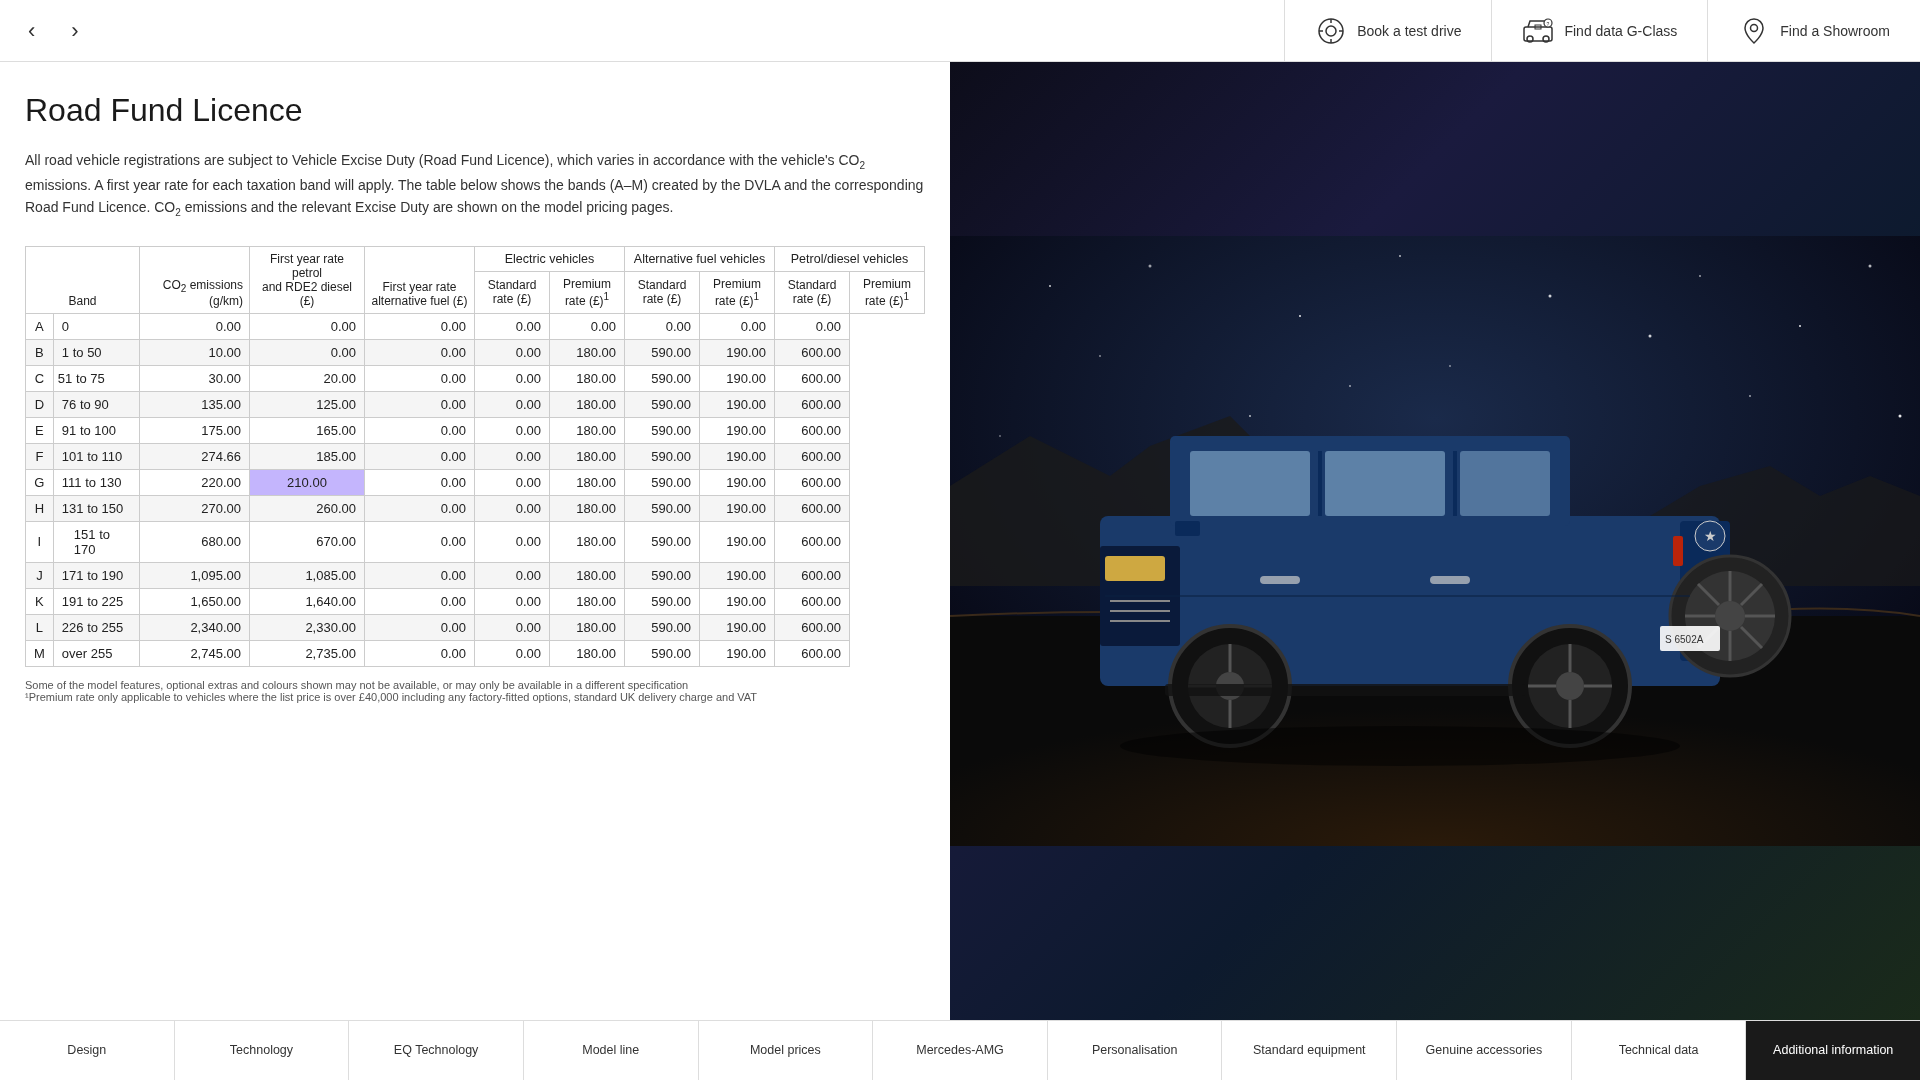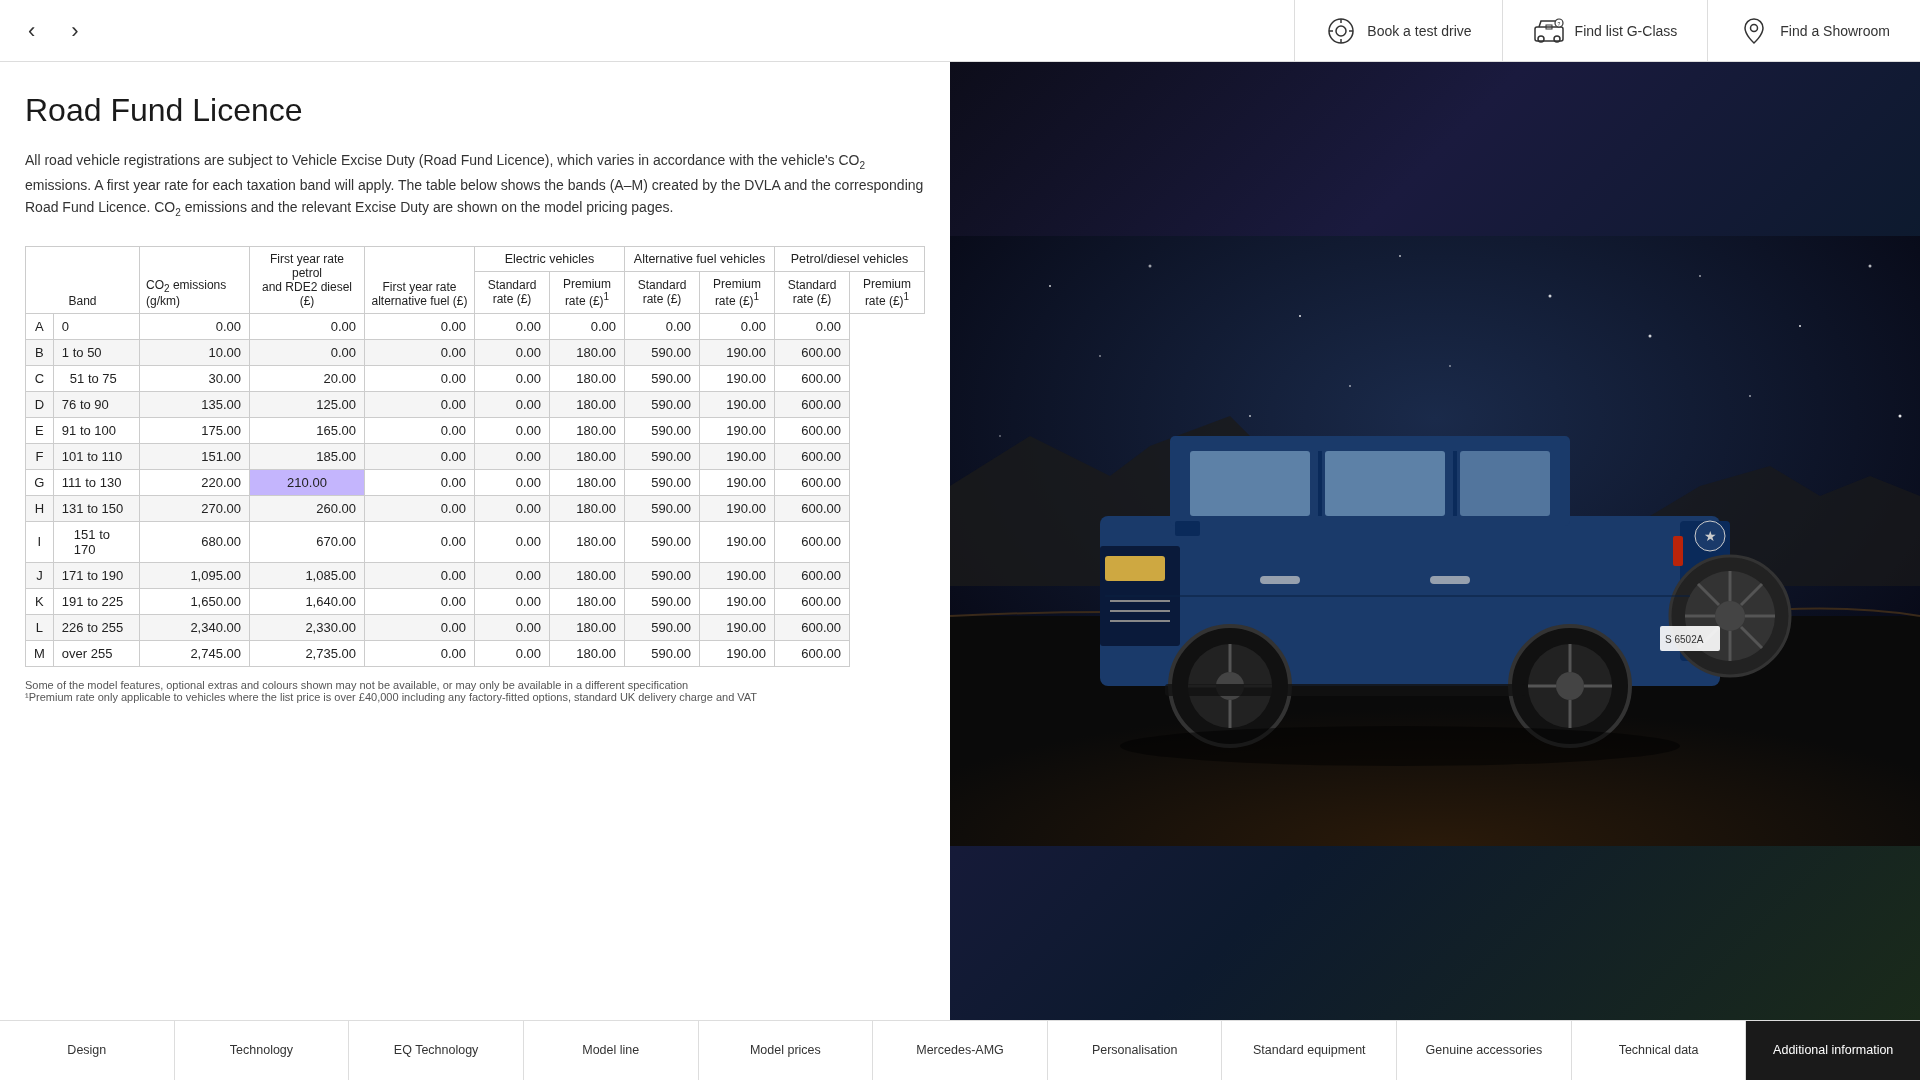--- a/index.html
+++ b/index.html
@@ -209,21 +209,21 @@
         <svg width="32" height="28" viewBox="0 0 32 28" fill="none">
           <rect x="2" y="10" width="28" height="14" rx="2" stroke="#333" stroke-width="1.5"></rect>
           <path d="M6 10 L8 4 L24 4 L26 10" stroke="#333" stroke-width="1.5"></path>
           <circle cx="8" cy="22" r="3" stroke="#333" stroke-width="1.5"></circle>
           <circle cx="24" cy="22" r="3" stroke="#333" stroke-width="1.5"></circle>
           <rect x="13" y="8" width="6" height="4" stroke="#333" stroke-width="1"></rect>
           <circle cx="26" cy="6" r="4" fill="#fff" stroke="#333" stroke-width="1.2"></circle>
           <text x="24.5" y="9" font-size="5" fill="#333">?</text>
         </svg>
       </div>
-      <span>Find list G-Class</span>
+      <span>Find data G-Class</span>
     </a>
     <a class="nav-action-item">
       <div class="nav-icon">
         <svg width="24" height="28" viewBox="0 0 24 28" fill="none">
           <path d="M12 2 C7 2 3 6 3 11 C3 18 12 26 12 26 C12 26 21 18 21 11 C21 6 17 2 12 2Z" stroke="#333" stroke-width="1.5"></path>
           <circle cx="12" cy="11" r="3.5" stroke="#333" stroke-width="1.5"></circle>
         </svg>
       </div>
       <span>Find a Showroom</span>
     </a>
@@ -241,21 +241,21 @@
         the vehicle's CO<sub>2</sub> emissions. A first year rate for each taxation band will apply. The table below shows the bands (A–M)
         created by the DVLA and the corresponding Road Fund Licence. CO<sub>2</sub> emissions and the relevant Excise Duty are shown
         on the model pricing pages.
       </p>
 
       <div class="table-wrapper">
         <table>
           <thead>
             <tr class="header-group">
               <th rowspan="2" colspan="2" style="border:1px solid #ccc; text-align:center; vertical-align:bottom; font-size:12px; width:32px;">Band</th>
-              <th rowspan="2" style="border:1px solid #ccc; text-align:left; vertical-align:bottom; font-size:12px; width:110px;">CO<sub>2</sub> emissions<br>(g/km)</th>
+              <th rowspan="2" style="border:1px solid #ccc; text-align:right; vertical-align:bottom; font-size:12px; width:110px;">CO<sub>2</sub> emissions<br>(g/km)</th>
               <th rowspan="2" style="border:1px solid #ccc; text-align:center; vertical-align:bottom; font-size:12px; width:115px;">First year rate petrol<br>and RDE2 diesel (£)</th>
               <th rowspan="2" style="border:1px solid #ccc; text-align:center; vertical-align:bottom; font-size:12px; width:110px;">First year rate<br>alternative fuel (£)</th>
               <th colspan="2" style="border:1px solid #ccc; text-align:center; font-size:12.5px;">Electric vehicles</th>
               <th colspan="2" style="border:1px solid #ccc; text-align:center; font-size:12.5px;">Alternative fuel vehicles</th>
               <th colspan="2" style="border:1px solid #ccc; text-align:center; font-size:12.5px;">Petrol/diesel vehicles</th>
             </tr>
             <tr class="subheader-group">
               <th style="border:1px solid #ccc; text-align:center; font-size:12px; width:75px;">Standard<br>rate (£)</th>
               <th style="border:1px solid #ccc; text-align:center; font-size:12px; width:75px;">Premium<br>rate (£)<sup>1</sup></th>
               <th style="border:1px solid #ccc; text-align:center; font-size:12px; width:75px;">Standard<br>rate (£)</th>
@@ -284,21 +284,21 @@
                 <td style="text-align: right; border: 1px solid rgb(204, 204, 204); padding: 5px 8px; background: rgb(245, 245, 245);">0.00</td>
                 <td style="text-align: right; border: 1px solid rgb(204, 204, 204); padding: 5px 8px; background: rgb(245, 245, 245);">0.00</td>
                 <td style="text-align: right; border: 1px solid rgb(204, 204, 204); padding: 5px 8px; background: rgb(245, 245, 245);">0.00</td>
                 <td style="text-align: right; border: 1px solid rgb(204, 204, 204); padding: 5px 8px; background: rgb(245, 245, 245);">180.00</td>
                 <td style="text-align: right; border: 1px solid rgb(204, 204, 204); padding: 5px 8px; background: rgb(245, 245, 245);">590.00</td>
                 <td style="text-align: right; border: 1px solid rgb(204, 204, 204); padding: 5px 8px; background: rgb(245, 245, 245);">190.00</td>
                 <td style="text-align: right; border: 1px solid rgb(204, 204, 204); padding: 5px 8px; background: rgb(245, 245, 245);">600.00</td>
               </tr>
               <tr style="background: rgb(255, 255, 255);">
                 <td style="text-align: center; border: 1px solid rgb(204, 204, 204); padding: 5px 8px; background: rgb(255, 255, 255);">C</td>
-                <td style="text-align: left; border: 1px solid rgb(204, 204, 204); padding: 5px 16px; background: rgb(255, 255, 255);">51 to 75</td>
+                <td style="text-align: left; border: 1px solid rgb(204, 204, 204); padding: 5px 4px; background: rgb(255, 255, 255);">51 to 75</td>
                 <td style="text-align: right; border: 1px solid rgb(204, 204, 204); padding: 5px 8px; background: rgb(255, 255, 255);">30.00</td>
                 <td style="text-align: right; border: 1px solid rgb(204, 204, 204); padding: 5px 8px; background: rgb(255, 255, 255);">20.00</td>
                 <td style="text-align: right; border: 1px solid rgb(204, 204, 204); padding: 5px 8px; background: rgb(255, 255, 255);">0.00</td>
                 <td style="text-align: right; border: 1px solid rgb(204, 204, 204); padding: 5px 8px; background: rgb(255, 255, 255);">0.00</td>
                 <td style="text-align: right; border: 1px solid rgb(204, 204, 204); padding: 5px 8px; background: rgb(255, 255, 255);">180.00</td>
                 <td style="text-align: right; border: 1px solid rgb(204, 204, 204); padding: 5px 8px; background: rgb(255, 255, 255);">590.00</td>
                 <td style="text-align: right; border: 1px solid rgb(204, 204, 204); padding: 5px 8px; background: rgb(255, 255, 255);">190.00</td>
                 <td style="text-align: right; border: 1px solid rgb(204, 204, 204); padding: 5px 8px; background: rgb(255, 255, 255);">600.00</td>
               </tr>
               <tr style="background: rgb(245, 245, 245);">
@@ -321,21 +321,21 @@
                 <td style="text-align: right; border: 1px solid rgb(204, 204, 204); padding: 5px 8px; background: rgb(255, 255, 255);">0.00</td>
                 <td style="text-align: right; border: 1px solid rgb(204, 204, 204); padding: 5px 8px; background: rgb(255, 255, 255);">0.00</td>
                 <td style="text-align: right; border: 1px solid rgb(204, 204, 204); padding: 5px 8px; background: rgb(255, 255, 255);">180.00</td>
                 <td style="text-align: right; border: 1px solid rgb(204, 204, 204); padding: 5px 8px; background: rgb(255, 255, 255);">590.00</td>
                 <td style="text-align: right; border: 1px solid rgb(204, 204, 204); padding: 5px 8px; background: rgb(255, 255, 255);">190.00</td>
                 <td style="text-align: right; border: 1px solid rgb(204, 204, 204); padding: 5px 8px; background: rgb(255, 255, 255);">600.00</td>
               </tr>
               <tr style="background: rgb(245, 245, 245);">
                 <td style="text-align: center; border: 1px solid rgb(204, 204, 204); padding: 5px 8px; background: rgb(245, 245, 245);">F</td>
                 <td style="text-align: left; border: 1px solid rgb(204, 204, 204); padding: 5px 8px; background: rgb(245, 245, 245);">101 to 110</td>
-                <td style="text-align: right; border: 1px solid rgb(204, 204, 204); padding: 5px 8px; background: rgb(245, 245, 245);">151.00</td>
+                <td style="text-align: right; border: 1px solid rgb(204, 204, 204); padding: 5px 8px; background: rgb(245, 245, 245);">274.66</td>
                 <td style="text-align: right; border: 1px solid rgb(204, 204, 204); padding: 5px 8px; background: rgb(245, 245, 245);">185.00</td>
                 <td style="text-align: right; border: 1px solid rgb(204, 204, 204); padding: 5px 8px; background: rgb(245, 245, 245);">0.00</td>
                 <td style="text-align: right; border: 1px solid rgb(204, 204, 204); padding: 5px 8px; background: rgb(245, 245, 245);">0.00</td>
                 <td style="text-align: right; border: 1px solid rgb(204, 204, 204); padding: 5px 8px; background: rgb(245, 245, 245);">180.00</td>
                 <td style="text-align: right; border: 1px solid rgb(204, 204, 204); padding: 5px 8px; background: rgb(245, 245, 245);">590.00</td>
                 <td style="text-align: right; border: 1px solid rgb(204, 204, 204); padding: 5px 8px; background: rgb(245, 245, 245);">190.00</td>
                 <td style="text-align: right; border: 1px solid rgb(204, 204, 204); padding: 5px 8px; background: rgb(245, 245, 245);">600.00</td>
               </tr>
               <tr style="background: rgb(255, 255, 255);">
                 <td style="text-align: center; border: 1px solid rgb(204, 204, 204); padding: 5px 8px; background: rgb(255, 255, 255);">G</td>

